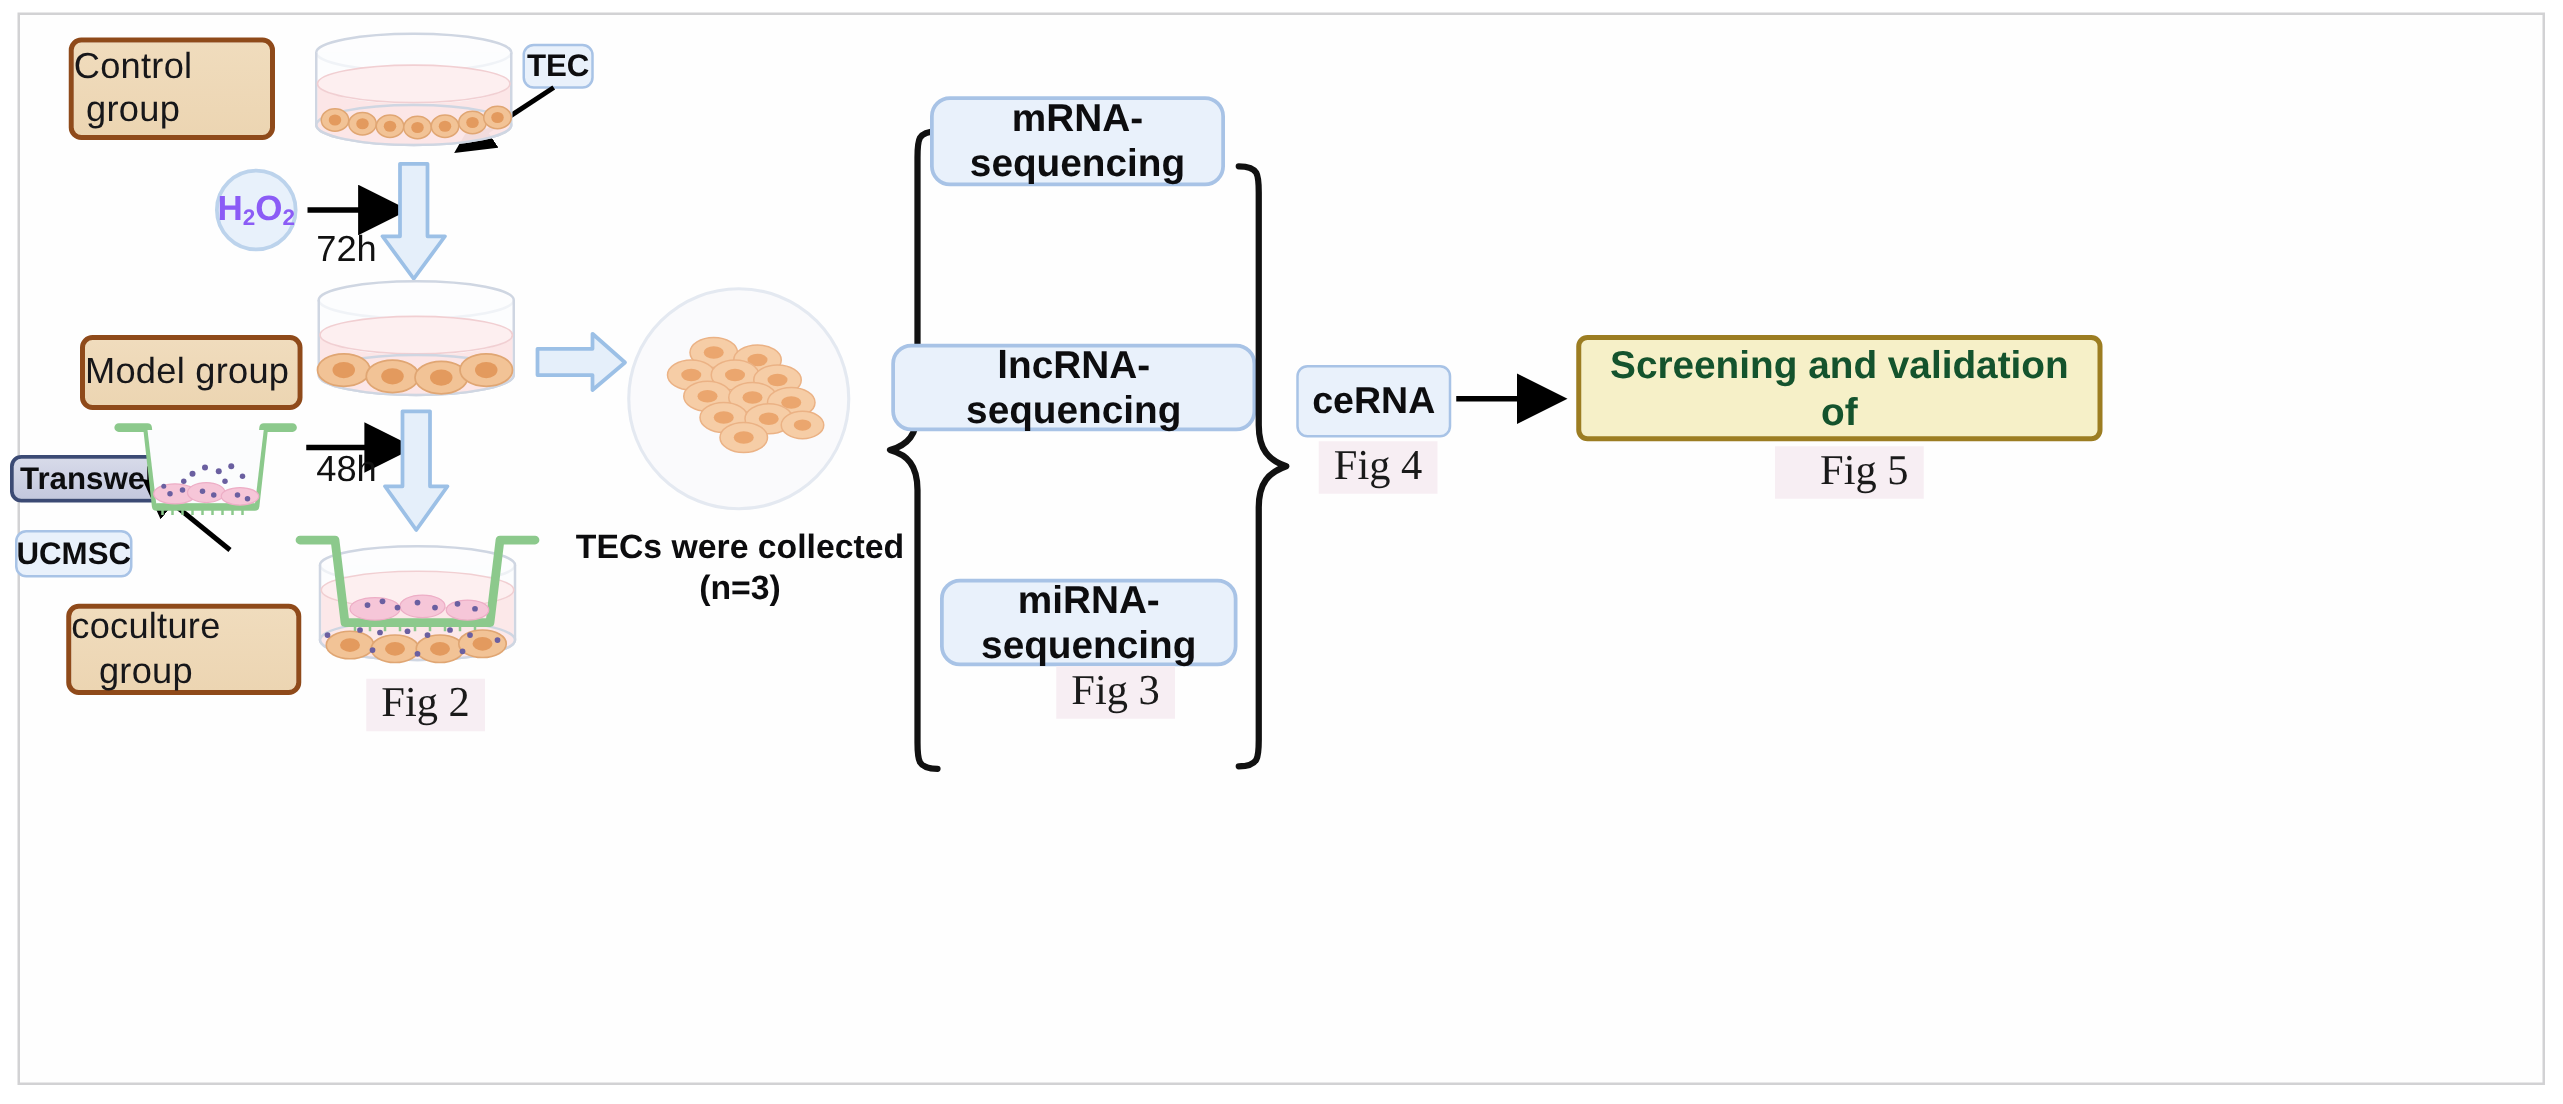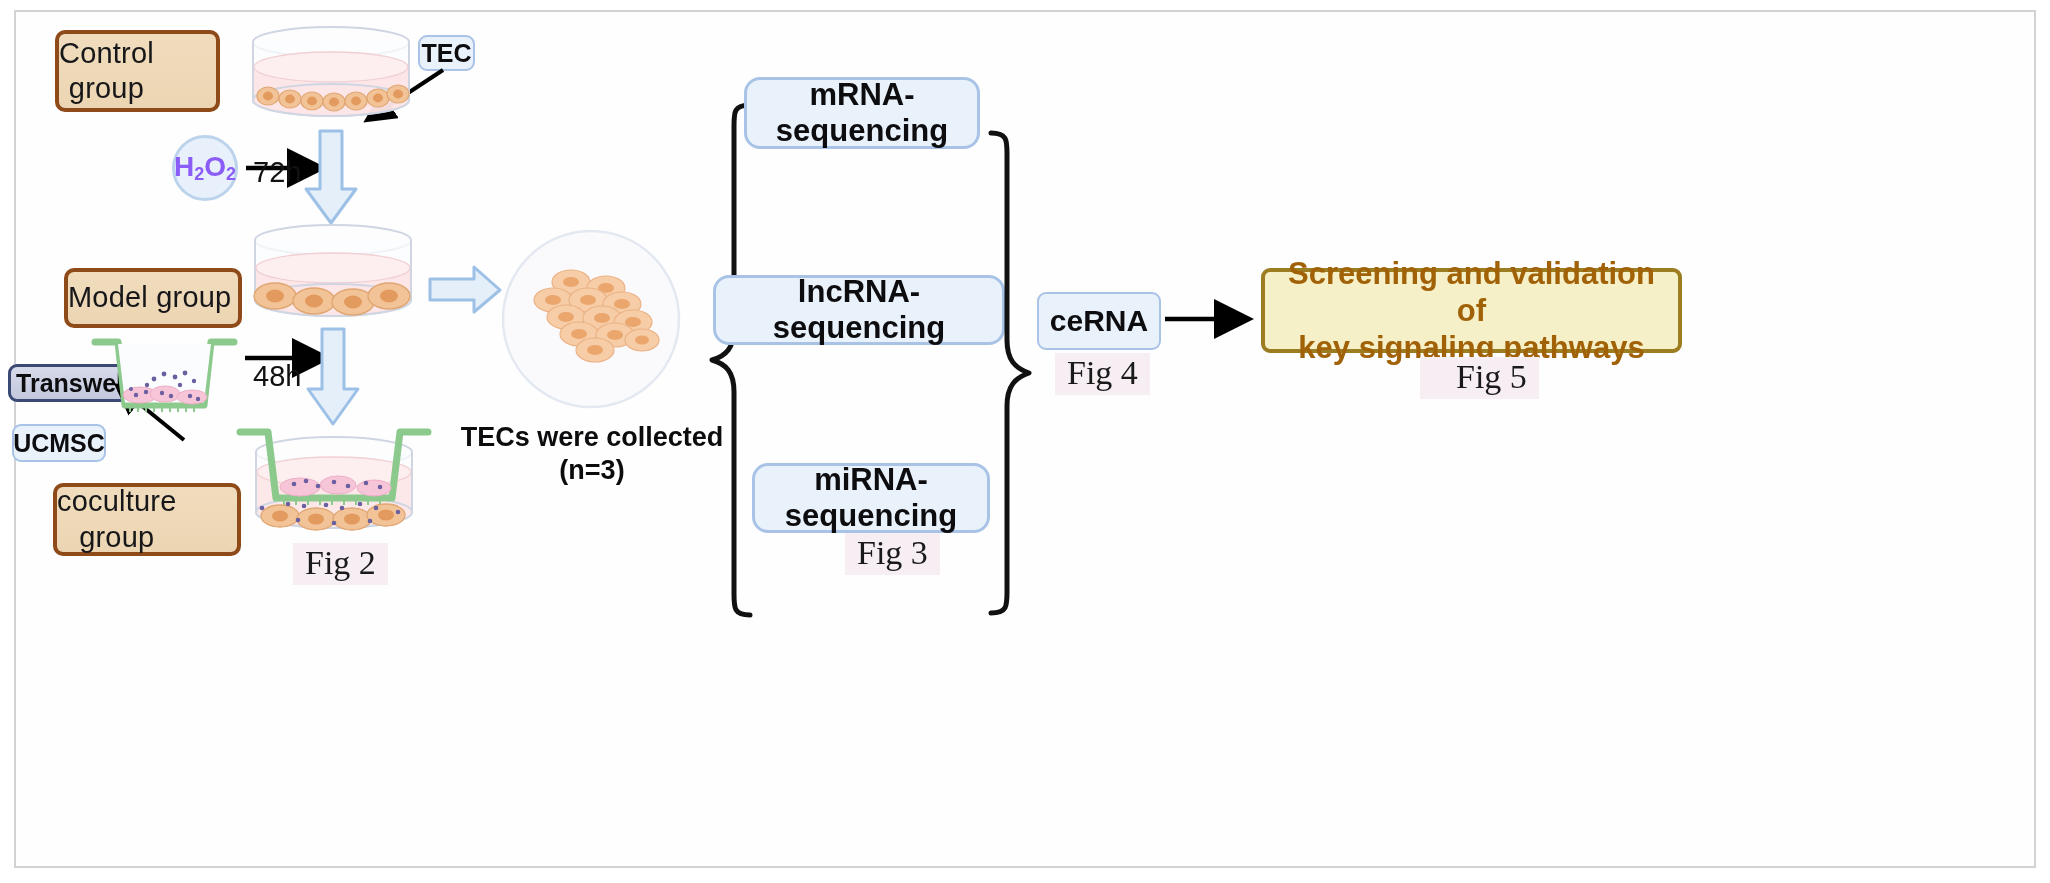--- a/index.html
+++ b/index.html
@@ -62,21 +62,21 @@
   }
 
   
   .yellow-box{
     background:#f6f0c8;
     border:4px solid #9c7d22;
     border-radius:9px;
     box-sizing:border-box;
     display:flex;align-items:center;justify-content:center;
     text-align:center;
-    font-weight:bold;font-size:31px;color:#a16207;
+    font-weight:bold;font-size:31px;color:#14532d;
     line-height:1.2;
     padding:0 14px;
   }
 
   
   .h2o2{
     border-radius:50%;
     background:#e8f1fb;
     border:3px solid #bcd3ec;
     box-sizing:border-box;
@@ -171,21 +171,21 @@
   </div>
 
   <svg class="abs" style="left:244px;top:152px;" width="90" height="34" viewBox="0 0 90 34">
     <defs>
       <marker id="blkArrow1" markerWidth="9" markerHeight="9" refX="7" refY="4.5" orient="auto">
         <path d="M0,0 L9,4.5 L0,9 z" fill="#000"></path>
       </marker>
     </defs>
     <line x1="2" y1="16" x2="74" y2="16" stroke="#000" stroke-width="4.5" marker-end="url(#blkArrow1)"></line>
   </svg>
-  <div class="abs hour-text" style="left:253px;top:156px;">72h</div>
+  <div class="abs hour-text" style="left:253px;top:184px;">72h</div>
 
   <svg class="abs" style="left:302px;top:131px;" width="58" height="95" viewBox="0 0 58 95">
     <path d="M18,0 L40,0 L40,58 L54,58 L29,92 L4,58 L18,58 z" fill="#e5effa" stroke="#9cc0e6" stroke-width="3" stroke-linejoin="round"></path>
   </svg>
 
   <svg class="abs" style="left:248px;top:220px;" width="170" height="118" viewBox="0 0 170 118">
     <ellipse cx="85" cy="20" rx="78" ry="15" fill="#fdfdfe" stroke="#cfd6e2" stroke-width="2"></ellipse>
     <path d="M7,20 L7,80 A78,16 0 0 0 163,80 L163,20" fill="#fbfcfe" fill-opacity="0.75" stroke="#cfd6e2" stroke-width="2"></path>
     <path d="M8,48 L8,80 A77,16 0 0 0 162,80 L162,48 A77,16 0 0 1 8,48 z" fill="#fbe2e3" fill-opacity="0.85"></path>
     <ellipse cx="85" cy="48" rx="77" ry="15" fill="#fdeff0" stroke="#f1cfd2" stroke-width="1.4"></ellipse>
@@ -407,19 +407,18 @@
 
   <div class="abs fig-caption" style="left:1055px;top:353px;">Fig 4</div>
 
   <svg class="abs" style="left:1163px;top:305px;" width="100" height="32" viewBox="0 0 100 32">
     <line x1="2" y1="14" x2="82" y2="14" stroke="#000" stroke-width="4.5" marker-end="url(#blkArrow1)"></line>
   </svg>
 
   <div class="abs yellow-box" style="left:1261px;top:268px;width:421px;height:85px;">
     <div>
       <div>Screening and validation of</div>
-      <div>key signaling pathways</div>
     </div>
   </div>
 
   <div class="abs fig-caption" style="left:1420px;top:357px;padding-left:36px;">Fig 5</div>
 
 </div>
 
 </body></html>

